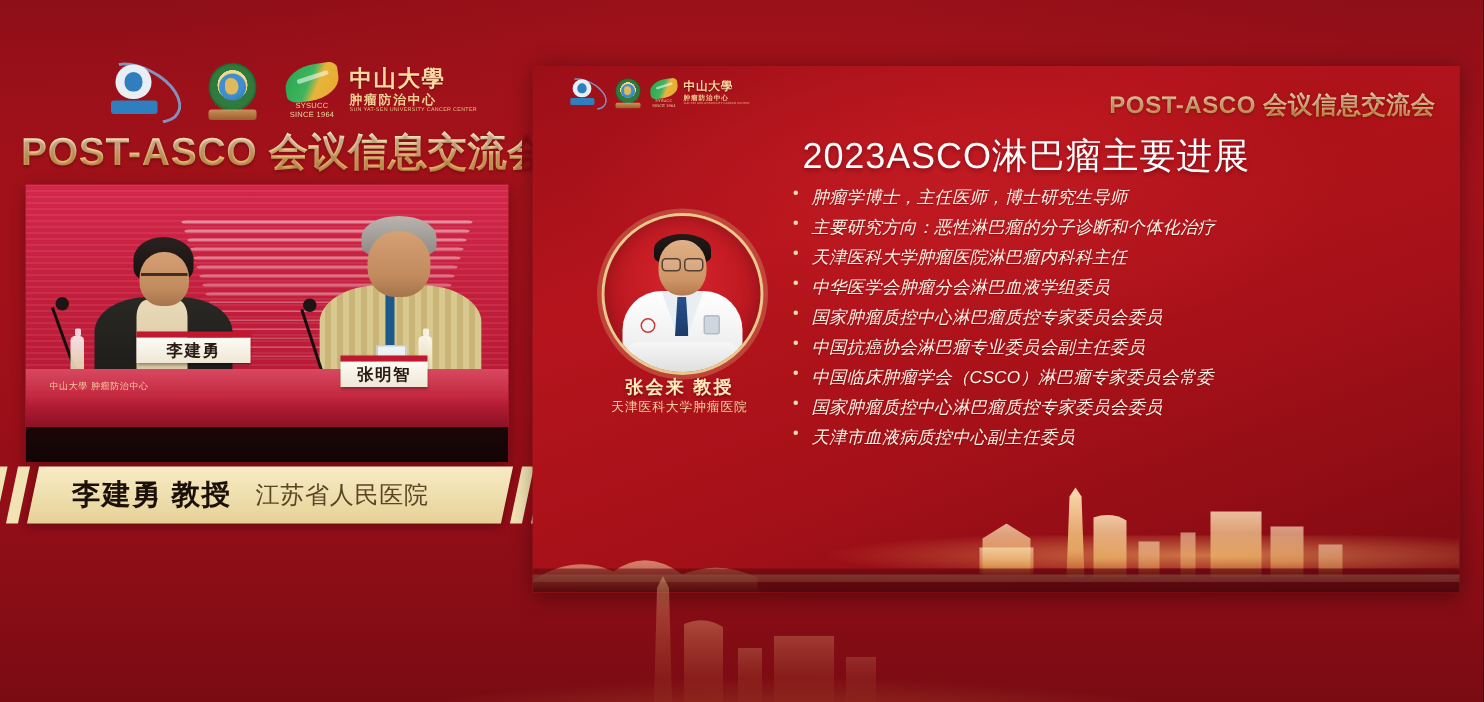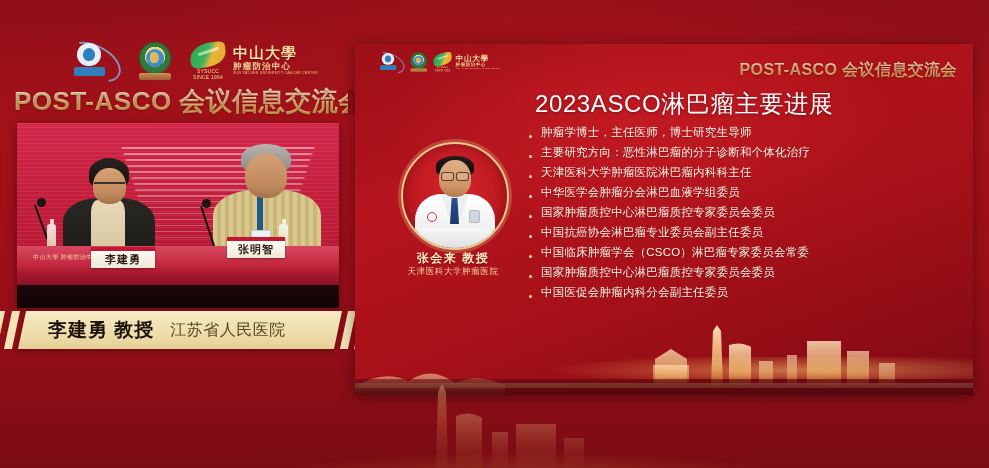--- a/index.html
+++ b/index.html
@@ -466,24 +466,25 @@
     color: #f3cfa0;
     letter-spacing: .6px;
   }
   .bullets {
     position: absolute;
     left: 174px; top: 78px;
     width: 420px;
   }
   .bullet {
     display: flex;
-    align-items: flex-end;
+    align-items: center;
     gap: 9px;
     line-height: 20px;
     min-height: 20px;
+    font-style: italic;
   }
   .bullet .dot {
     flex: none;
     width: 3px; height: 3px;
     border-radius: 50%;
     background: #f7dfae;
     transform: translateY(-4px);
   }
   .bullet .txt {
     font-size: 11.5px;
@@ -588,21 +589,21 @@
       </div>
       <div class="p-mic" style="left:180px;bottom:56px;width:36px;height:56px;">
         <div class="stem" style="left:18px;bottom:0;height:48px;transform:rotate(-18deg);"></div>
         <div class="ball" style="left:5px;top:3px;"></div>
       </div>
       <div class="bottle" style="left:262px;bottom:58px;height:26px;"></div>
 
       <div class="v-desk">
         <div class="v-desk-logo">中山大學 肿瘤防治中心</div>
       </div>
-      <div class="nameplate" style="left:74px;bottom:40px;width:64px;height:17px;">李建勇</div>
+      <div class="nameplate" style="left:74px;bottom:66px;width:76px;height:17px;">李建勇</div>
       <div class="nameplate" style="left:210px;bottom:50px;width:58px;height:17px;">张明智</div>
     </div>
 
     <div class="caption-bar">
       <div class="cap-tick l2"></div>
       <div class="cap-tick l1"></div>
       <div class="cap-shape"></div>
       <div class="cap-tick r1"></div>
       <div class="cap-tick r2"></div>
       <div class="cap-text">
@@ -687,21 +688,21 @@
         <div class="bullet">
           <span class="dot"></span>
           <span class="txt">中国临床肿瘤学会（CSCO）淋巴瘤专家委员会常委</span>
         </div>
         <div class="bullet">
           <span class="dot"></span>
           <span class="txt">国家肿瘤质控中心淋巴瘤质控专家委员会委员</span>
         </div>
         <div class="bullet">
           <span class="dot"></span>
-          <span class="txt">中国医促会肿瘤内科分会副主任委员</span>
+          <span class="txt">天津市血液病质控中心副主任委员</span>
         </div>
       </div>
 
     <div class="slide-glowline"></div>
     <svg class="slide-skyline" viewBox="0 0 618 80" preserveAspectRatio="none">
       <defs>
         <linearGradient id="gsky" x1="0" y1="0" x2="0" y2="1">
           <stop offset="0%" stop-color="#ffe7bd" stop-opacity=".95"></stop>
           <stop offset="70%" stop-color="#f0b96a" stop-opacity=".8"></stop>
           <stop offset="100%" stop-color="#d88f3e" stop-opacity=".35"></stop>

